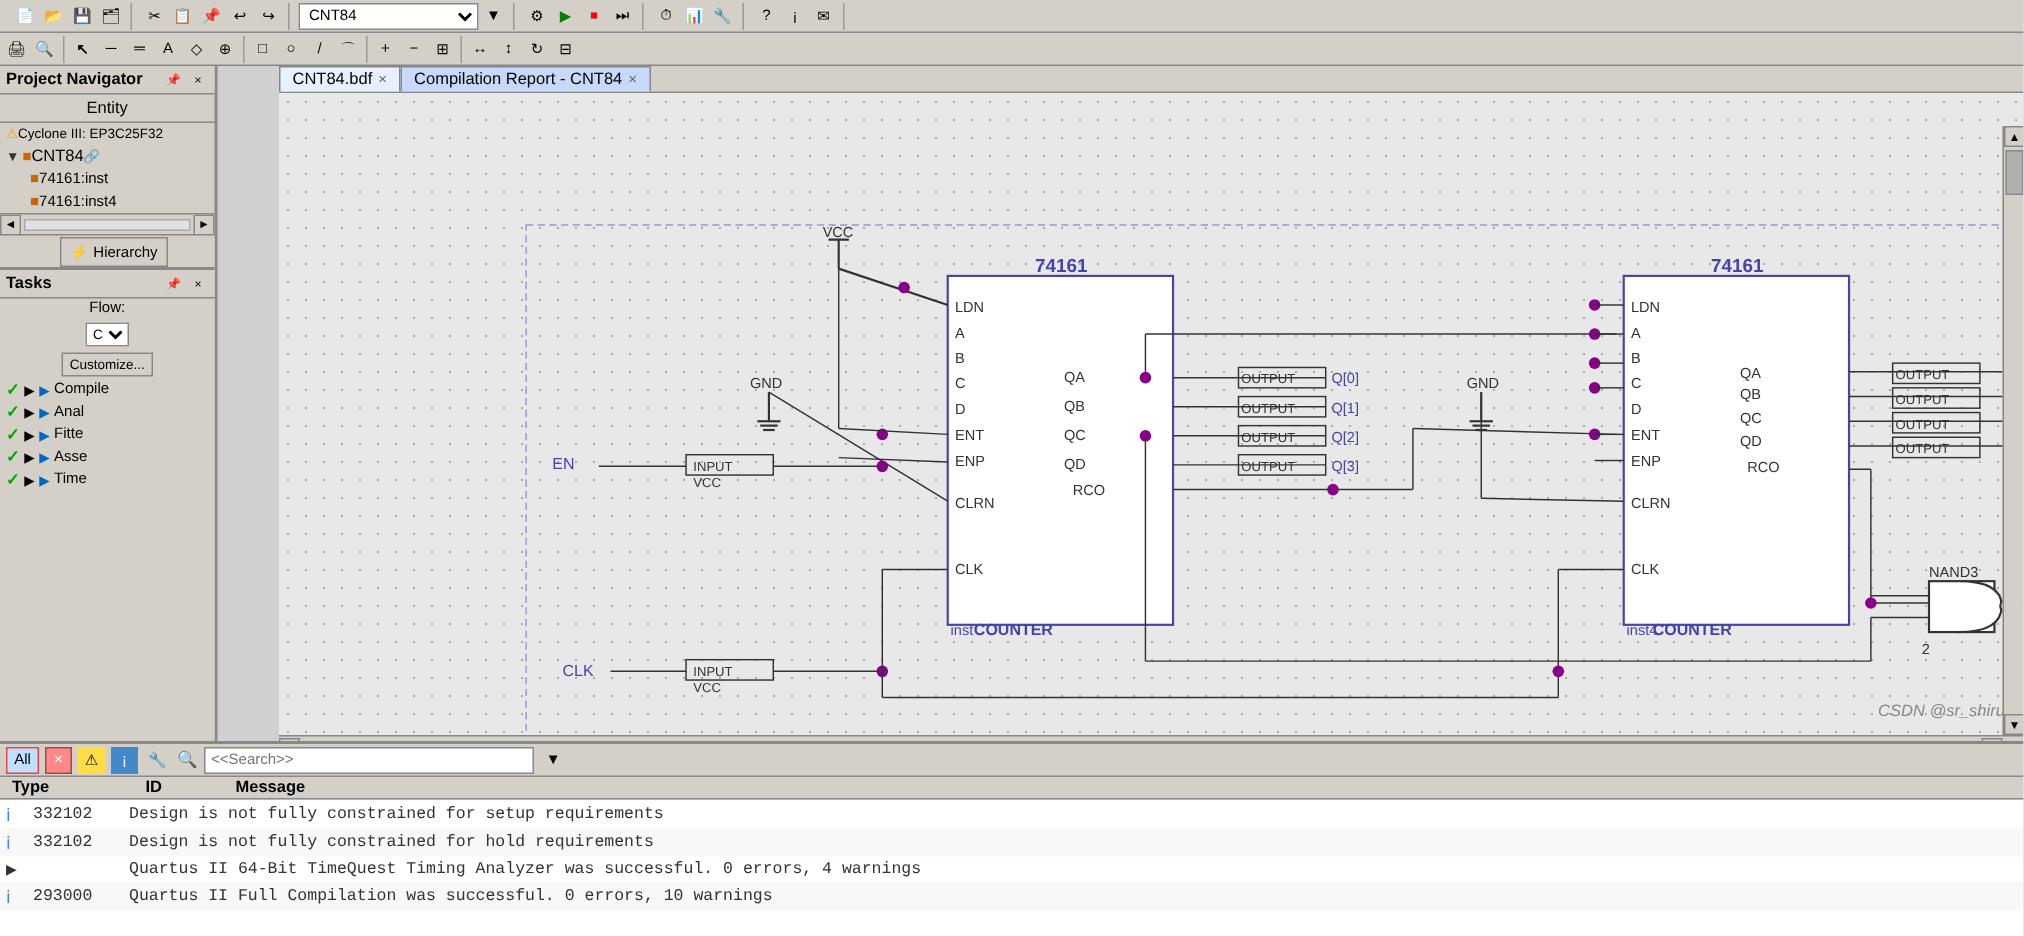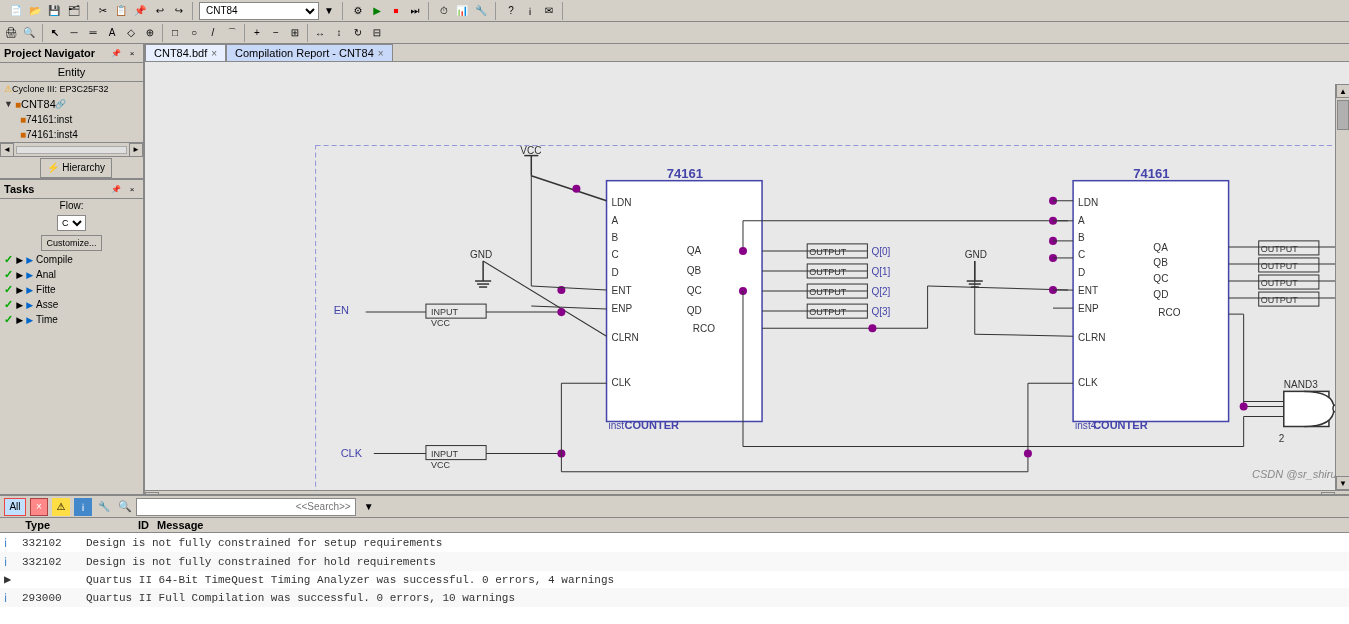--- a/index.html
+++ b/index.html
@@ -34,20 +34,21 @@
       display: flex;
       align-items: center;
       padding: 0 2px;
       gap: 1px;
     }
 
     
     #main-layout {
       display: flex;
       height: calc(624px - 44px - 130px);
+      gap: 41px;
     }
 
     
     #left-panel {
       width: 145px;
       background: #d4d0c8;
       border-right: 2px solid #888;
       display: flex;
       flex-direction: column;
     }
@@ -165,21 +166,20 @@
       font-family: 'Courier New', monospace;
       font-size: 11px;
     }
     .msg-header {
       display: flex;
       background: #d4d0c8;
       border-bottom: 1px solid #888;
       font-weight: bold;
       font-size: 11px;
       padding: 1px 4px;
-      text-align: right;
     }
     .msg-header span { padding: 0 4px; }
     .msg-row {
       display: flex;
       align-items: center;
       padding: 1px 4px;
       gap: 4px;
       font-size: 11px;
     }
     .msg-row:nth-child(even) { background: #f8f8f8; }
@@ -615,21 +615,21 @@
   <div id="bottom-toolbar">
 
     <button class="tb-btn" style="background:#c0e0ff;border:1px solid #ef4444;width:22px;">All</button>
     <button class="tb-btn" style="background:#ff8888;border:1px solid #aa4444;width:18px;color:white;">×</button>
     <button class="tb-btn" style="background:#ffdd44;width:18px;">⚠</button>
     <button class="tb-btn" style="background:#4488cc;color:white;width:18px;">ℹ</button>
     <button class="tb-btn">🔧</button>
 
     <div id="search-bar">
       <span style="color:#888;">🔍</span>
-      <input type="text" id="search-input" class="search-dropdown" style="width: 220px; height: 18px; font-size: 10px; border: 1px solid rgb(136, 136, 136); padding: 0px 4px; text-align: right;" placeholder="&lt;&lt;Search&gt;&gt;">
+      <input type="text" id="search-input" class="search-dropdown" style="width: 220px; height: 18px; font-size: 10px; border: 1px solid rgb(136, 136, 136); padding: 0px 4px;" placeholder="&lt;&lt;Search&gt;&gt;">
       <button class="tb-btn">▼</button>
     </div>
   </div>
 
   <div class="msg-header">
     <span style="width:50px;">Type</span>
     <span style="width:60px;margin-left:39px;">ID</span>
     <span>Message</span>
   </div>
 

